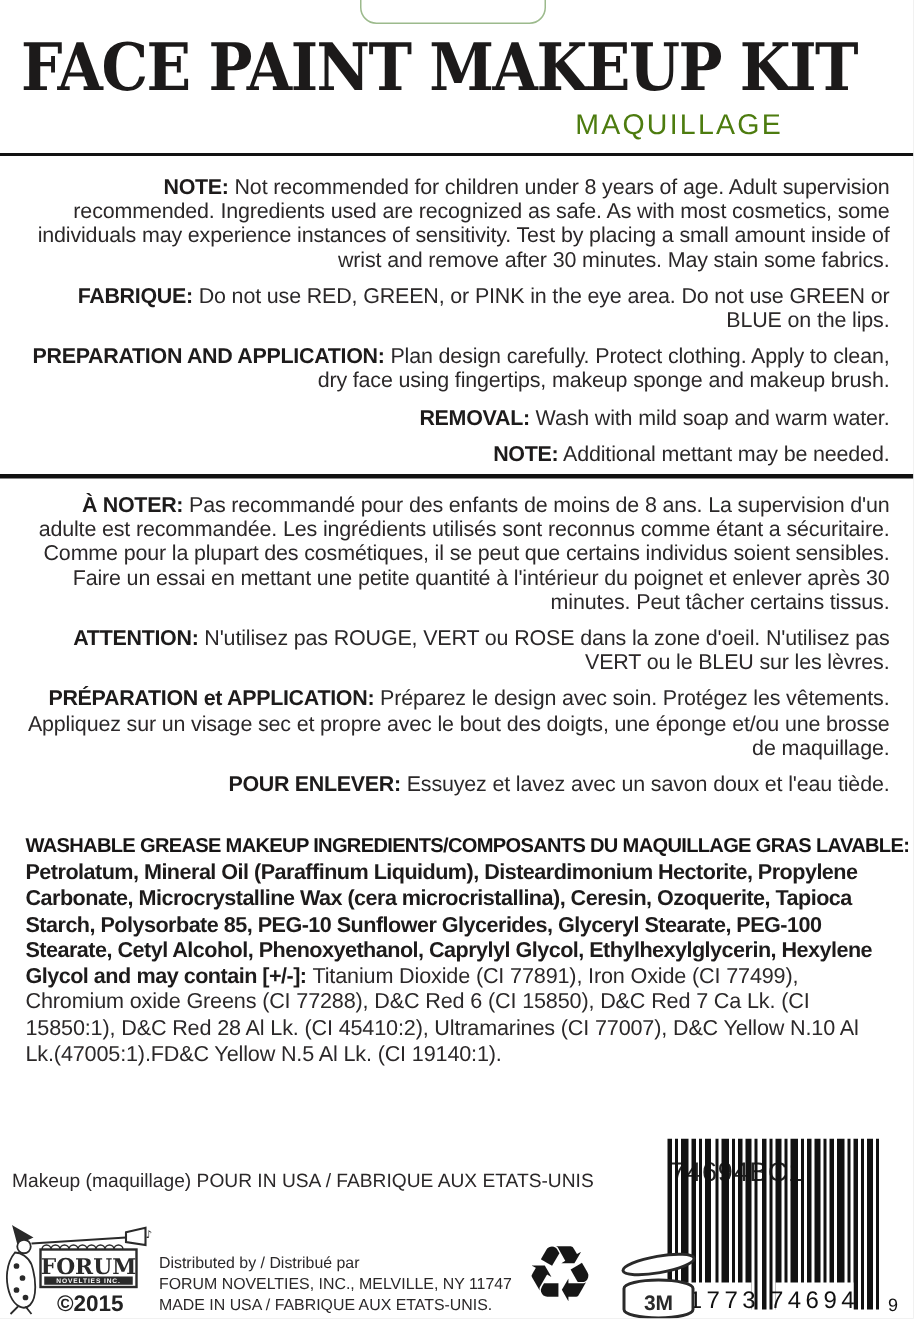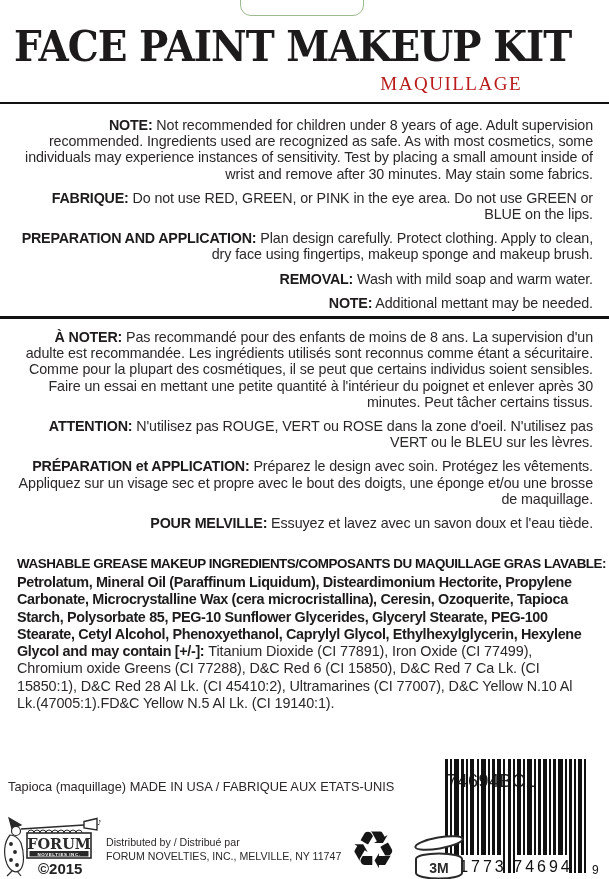--- a/index.html
+++ b/index.html
@@ -15,21 +15,21 @@
   }
   
   .title{
     position:absolute;left:14px;top:20px;width:512px;
     font-family:"DejaVu Serif",serif;font-weight:700;font-size:39px;
     letter-spacing:-1px;white-space:nowrap;color:#1c1a1a;
     transform:scaleY(1.12);transform-origin:top left;
   }
   .subtitle{
     position:absolute;left:14px;top:73px;width:508px;text-align:right;
-    font-family:Liberation Serif, serif;font-size:19px;letter-spacing:1.5px;color:#b91c1c;
+    font-family:Liberation Sans, sans-serif;font-size:19px;letter-spacing:1.5px;color:#4d7c0f;
   }
   .rule-thin{position:absolute;left:0;top:102px;width:609px;height:2px;background:#111;}
   .rule-thick{position:absolute;left:0;top:316px;width:609px;height:3px;background:#111;}
 
   .text-block{position:absolute;left:17px;width:576px;text-align:right;}
   .block-en{top:117px;}
   .block-fr{top:329px;}
   .para{margin:0 0 8px 0;font-size:14.3px;line-height:16.2px;letter-spacing:-0.1px;color:#2b2829;}
   .para .plabel{font-weight:700;letter-spacing:-0.2px;color:#1d1b1b;}
 
@@ -75,21 +75,21 @@
       <p class="para"><b class="plabel">REMOVAL:</b><span> Wash with mild soap and warm water.</span></p>
       <p class="para"><b class="plabel">NOTE:</b><span> Additional mettant may be needed.</span></p>
     </div>
 
   <div class="rule-thick"></div>
 
   <div class="text-block block-fr">
       <p class="para"><b class="plabel">À NOTER:</b><span> Pas recommandé pour des enfants de moins de 8 ans. La supervision d'un adulte est recommandée. Les ingrédients utilisés sont reconnus comme étant a sécuritaire. Comme pour la plupart des cosmétiques, il se peut que certains individus soient sensibles. Faire un essai en mettant une petite quantité à l'intérieur du poignet et enlever après 30 minutes. Peut tâcher certains tissus.</span></p>
       <p class="para"><b class="plabel">ATTENTION:</b><span> N'utilisez pas ROUGE, VERT ou ROSE dans la zone d'oeil. N'utilisez pas VERT ou le BLEU sur les lèvres.</span></p>
       <p class="para"><b class="plabel">PRÉPARATION et APPLICATION:</b><span> Préparez le design avec soin. Protégez les vêtements. Appliquez sur un visage sec et propre avec le bout des doigts, une éponge et/ou une brosse de maquillage.</span></p>
-      <p class="para"><b class="plabel">POUR MELVILLE:</b><span> Essuyez et lavez avec un savon doux et l'eau tiède.</span></p>
+      <p class="para"><b class="plabel">POUR ENLEVER:</b><span> Essuyez et lavez avec un savon doux et l'eau tiède.</span></p>
     </div>
 
   <div class="ingredients">
     <p class="ing-heading">WASHABLE GREASE MAKEUP INGREDIENTS/COMPOSANTS DU MAQUILLAGE GRAS LAVABLE:</p>
     <p class="ing-body"><span class="ing-main">Petrolatum, Mineral Oil (Paraffinum Liquidum), Disteardimonium Hectorite, Propylene Carbonate, Microcrystalline Wax (cera microcristallina), Ceresin, Ozoquerite, Tapioca Starch, Polysorbate 85, PEG-10 Sunflower Glycerides, Glyceryl Stearate, PEG-100 Stearate, Cetyl Alcohol, Phenoxyethanol, Caprylyl Glycol, Ethylhexylglycerin, Hexylene Glycol and</span><span> </span><span class="ing-may-label">may contain [+/-]:</span><span> </span><span class="ing-may">Titanium Dioxide (CI 77891), Iron Oxide (CI 77499), Chromium oxide Greens (CI 77288), D&amp;C Red 6 (CI 15850), D&amp;C Red 7 Ca Lk. (CI 15850:1), D&amp;C Red 28 Al Lk. (CI 45410:2), Ultramarines (CI 77007), D&amp;C Yellow N.10 Al Lk.(47005:1).FD&amp;C Yellow N.5 Al Lk. (CI 19140:1).</span></p>
   </div>
 
   <div class="sku">74694BC1</div>
 
   <div class="barcode">
@@ -127,21 +127,21 @@
       <rect x="24" y="96" width="48" height="22" fill="#ffffff"></rect>
       <rect x="88" y="96" width="52" height="22" fill="#ffffff"></rect>
       <text x="48" y="113" text-anchor="middle" font-size="16" letter-spacing="3" fill="#111" font-family="Liberation Sans, sans-serif">21773</text>
       <text x="114" y="113" text-anchor="middle" font-size="16" letter-spacing="3" fill="#111" font-family="Liberation Sans, sans-serif">74694</text>
       <text x="4" y="115" font-size="12" fill="#111" font-family="Liberation Sans, sans-serif">7</text>
       <text x="163" y="115" font-size="12" fill="#111" font-family="Liberation Sans, sans-serif">9</text>
     </svg>
   </div>
 
   <div class="origin">
-    <div>Tapioca (maquillage) MADE IN USA / FABRIQUE AUX ETATS-UNIS</div>
+    <div>Makeup (maquillage) POUR IN USA / FABRIQUE AUX ETATS-UNIS</div>
   </div>
 
   <div class="logo">
     <svg width="104" height="63" viewBox="0 0 104 63">
 
       <g stroke="#2a2a2a" stroke-width="1.2" fill="#ffffff">
         <polygon points="9,2 21,9 12,13" fill="#2a2a2a"></polygon>
         <circle cx="16" cy="15" r="4.5"></circle>
         <path d="M10,19 C4,26 3,38 7,48 C10,55 16,58 20,54 C25,49 24,36 21,27 C19,22 14,19 10,19 Z"></path>
         <circle cx="11" cy="28" r="1.3" fill="#2a2a2a"></circle>
@@ -167,20 +167,21 @@
         <rect x="29.5" y="35" width="59" height="5.5" fill="#2a2a2a"></rect>
         <text x="59" y="39.6" text-anchor="middle" font-size="4.4" font-weight="bold" letter-spacing="0.6" font-family="Liberation Sans, sans-serif" fill="#ffffff">NOVELTIES INC.</text>
       </g>
       <text x="38" y="58" font-size="15" font-weight="bold" font-family="Liberation Sans, sans-serif" fill="#222">©2015</text>
     </svg>
   </div>
 
   <div class="distributed">
     <div>Distributed by / Distribué par</div>
     <div>FORUM NOVELTIES, INC., MELVILLE, NY 11747</div>
+    <div>MADE IN USA / FABRIQUE AUX ETATS-UNIS.</div>
   </div>
 
   <div class="recycle">♻</div>
 
   <div class="pao">
     <svg width="62" height="48" viewBox="0 0 62 48">
       <g fill="#ffffff" stroke="#2a2a2a" stroke-width="2">
         <ellipse cx="29" cy="10" rx="24" ry="5.5" transform="rotate(-10 29 10)"></ellipse>
         <path d="M6,26 C6,22.9 16.3,20.4 29,20.4 C41.7,20.4 52,22.9 52,26 L52,40 C52,43.1 41.7,45.6 29,45.6 C16.3,45.6 6,43.1 6,40 Z"></path>
       </g>

